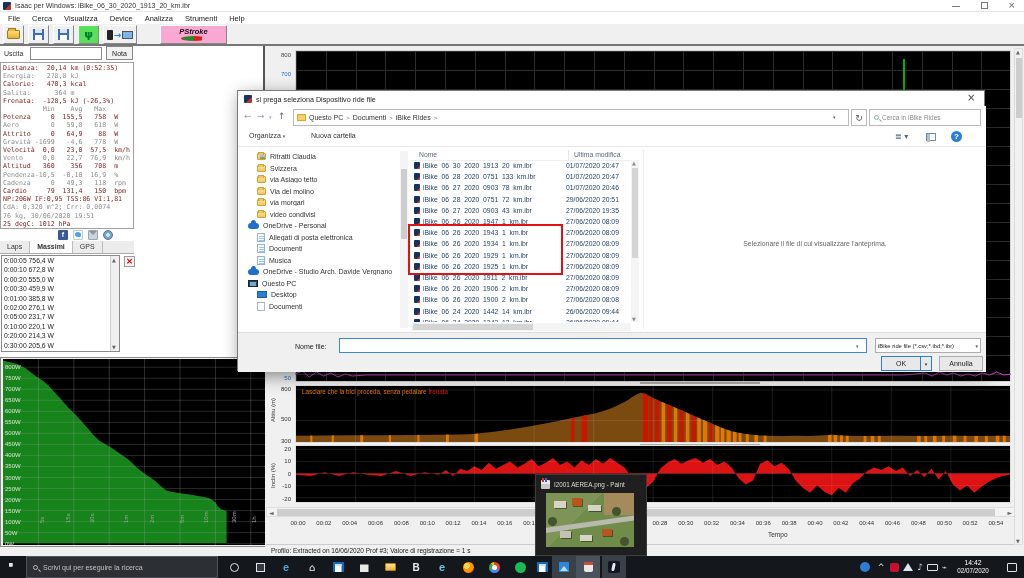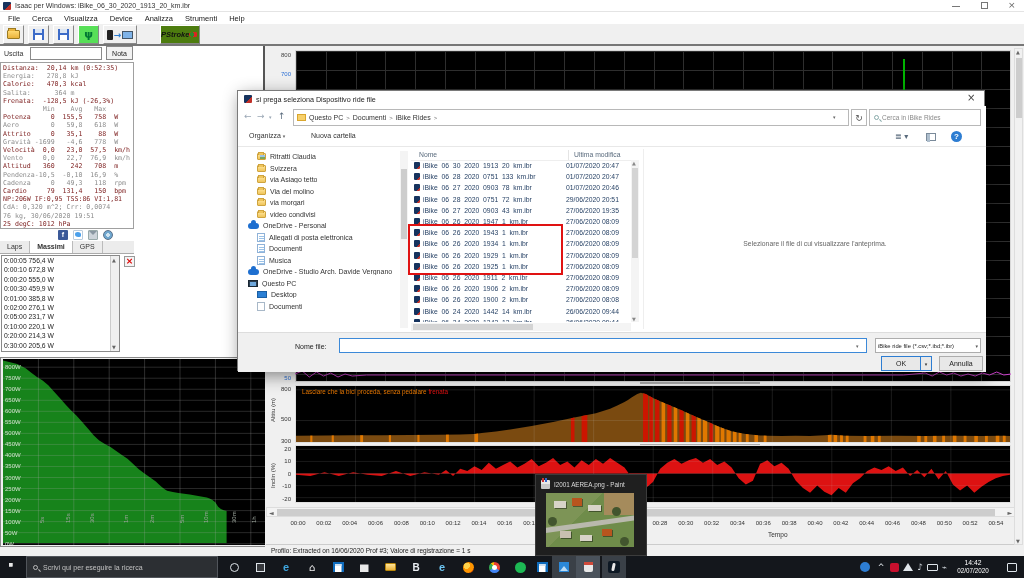--- a/index.html
+++ b/index.html
@@ -21,21 +21,21 @@
 .ic-openfolder::before{content:"";position:absolute;top:-3px;left:0;width:6px;height:2px;background:#eab33c;border:1px solid #9c7a20;border-bottom:none}
 .ic-floppy{width:11px;height:11px;background:#3c6bc8;position:relative}
 .ic-floppy::before{content:"";position:absolute;left:2px;top:0;width:7px;height:4px;background:#dce6f4}
 .ic-floppy::after{content:"";position:absolute;left:2px;top:6px;width:7px;height:5px;background:#fff}
 #tb-usb{background:#58e058}
 #tb-usb span{font-size:11px;color:#073;font-weight:bold;line-height:1}
 #tb-transfer{width:34px}
 .ic-dev{width:6px;height:10px;background:#222;border-radius:1px}
 #tb-transfer .arr{color:#2d7dd2;font-size:9px;font-weight:bold;margin:0 1px}
 .ic-mon{width:11px;height:8px;background:#7fb3e8;border:1px solid #456;position:relative}
-#tb-pstroke{width:40px;background:#4d7c0f;flex-direction:row}
+#tb-pstroke{width:67px;background:#f9a8d4;flex-direction:column}
 #tb-pstroke .pst{font-size:7.5px;font-style:italic;font-weight:bold;color:#111;line-height:1}
 #tb-pstroke .swirl{width:26px;height:5px;border-radius:50%;background:radial-gradient(circle at 30% 50%,#2a8a2a 0 30%,#d22 31% 70%,transparent 71%)}
 .ctl{position:absolute;top:29px;height:13px;background:#fff;border:1px solid #8a8a8a;font-size:7px;display:flex;align-items:center;padding:0 3px;color:#222}
 .ctl .dd{margin-left:auto;font-size:5px;color:#555;border-left:1px solid #bbb;padding-left:2px}
 .btnctl{position:absolute;top:29px;height:13px;background:#f4f4f4;border:1px solid #8a8a8a;font-size:7px;display:flex;align-items:center;justify-content:center}
 
 #left-white{position:absolute;left:0;top:46px;width:263px;height:311px;background:#fff}
 #vdivider{position:absolute;left:263px;top:46px;width:2px;height:311px;background:#555}
 #uscita-label{position:absolute;left:4px;top:50px;font-size:7px;color:#333}
 #uscita-input{position:absolute;left:30px;top:47px;width:72px;height:13px;border:1px solid #8a8a8a;background:#fff;font-size:7px;padding:0 2px}
@@ -296,25 +296,25 @@
 <div id="stats">
 
 <div class="sl">Distanza:  20,14 km (0:52:35)</div>
     <div class="sl dim">Energia:   278,8 kJ</div>
     <div class="sl">Calorie:   470,3 kcal</div>
     <div class="sl dim">Salita:      364 m</div>
     <div class="sl">Frenata:  -128,5 kJ (-26,3%)</div>
     <div class="sl dim">          Min    Avg   Max</div>
     <div class="sl">Potenza     0  155,5   758  W</div>
     <div class="sl dim">Aero        0   59,8   618  W</div>
-    <div class="sl">Attrito     0   35,1    88  W</div>
+    <div class="sl">Attrito     0   64,9    88  W</div>
     <div class="sl dim">Gravità -1699   -4,6   778  W</div>
     <div class="sl">Velocità  0,0   23,0  57,5  km/h</div>
     <div class="sl dim">Vento     0,0   22,7  76,9  km/h</div>
-    <div class="sl">Altitud   360    242   708  m</div>
+    <div class="sl">Altitud   360    356   708  m</div>
     <div class="sl dim">Pendenza-10,5  -0,10  16,9  %</div>
     <div class="sl dim">Cadenza     0   49,3   118  rpm</div>
     <div class="sl">Cardio     79  131,4   150  bpm</div>
     <div class="sl">NP:206W IF:0,95 TSS:86 VI:1,81</div>
     <div class="sl dim">CdA: 0,320 m^2; Crr: 0,0074</div>
     <div class="sl dim">76 kg, 30/06/2020 19:51</div>
     <div class="sl">25 degC: 1012 hPa</div>
   </div>
 <div id="social">
   <div class="soc" id="soc-fb">f</div>

